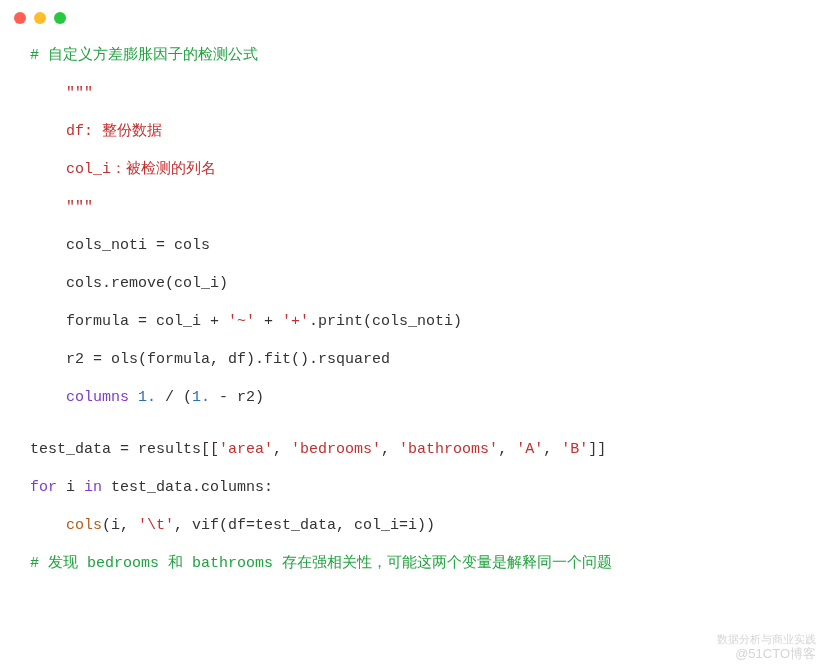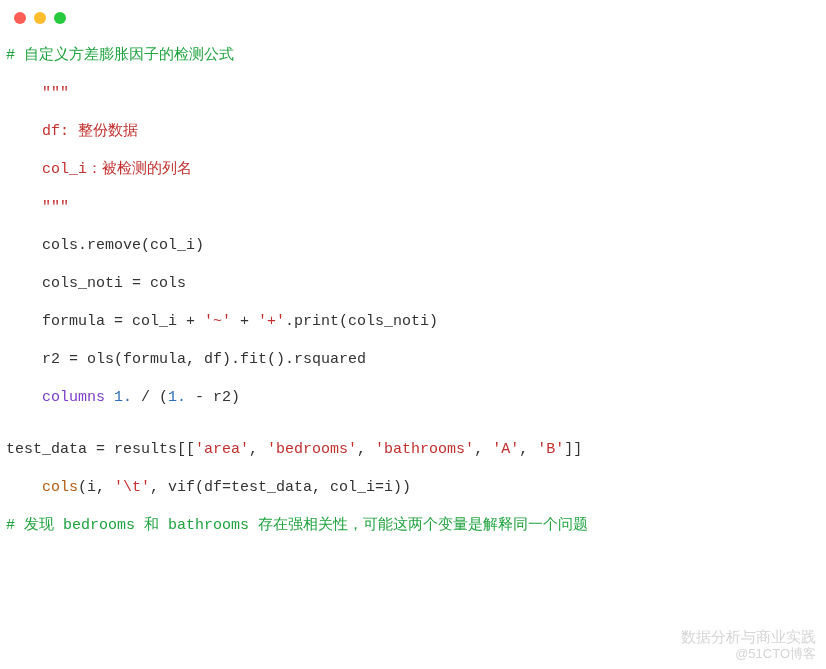--- a/index.html
+++ b/index.html
@@ -17,21 +17,21 @@
     gap: 8px;
     padding: 12px 14px 6px 14px;
   }
   .wc-dot {
     width: 12px; height: 12px; border-radius: 50%;
   }
   .wc-red { background: #ff5f56; }
   .wc-yellow { background: #ffbd2e; }
   .wc-green { background: #27c93f; }
   .code-area {
-    padding: 14px 18px 0 6px;
+    padding: 14px 18px 0 30px;
   }
   .codeline {
     white-space: pre;
     margin-bottom: 14px;
   }
   .blank { height: 4px; margin-bottom: 10px; }
   .c-comment { color: #20a33f; }
   .c-keyword { color: #7d3ec9; }
   .c-func { color: #b55d14; }
   .c-default { color: #333333; }
@@ -40,21 +40,21 @@
   .watermark {
     position: absolute;
     right: 10px;
     bottom: 6px;
     color: rgba(100,100,100,0.28);
     font-size: 13px;
     text-align: right;
     line-height: 1.3;
     font-family: sans-serif;
   }
-  .watermark .wm1 { font-size: 15px; margin-top: 19px; }
+  .watermark .wm1 { font-size: 11px; margin-top: 19px; }
 </style>
 </head>
 <body>
 
 <div class="window-controls">
   <div class="wc-dot wc-red"></div>
   <div class="wc-dot wc-yellow"></div>
   <div class="wc-dot wc-green"></div>
 </div>
 
@@ -65,34 +65,35 @@
 
   <div class="codeline"><span class="c-default">    </span><span class="c-string">"""</span></div>
 
   <div class="codeline"><span class="c-string">    df: 整份数据</span></div>
 
   <div class="codeline"><span class="c-string">    col_i：被检测的列名</span></div>
 
   <div class="codeline"><span class="c-default">    </span><span class="c-string">"""</span></div>
 
 
+  <div class="codeline"><span class="c-default">    cols_noti = cols</span></div>
+
   <div class="codeline"><span class="c-default">    cols.remove(col_i)</span></div>
-
-  <div class="codeline"><span class="c-default">    cols_noti = cols</span></div>
 
   <div class="codeline"><span class="c-default">    formula = col_i + </span><span class="c-string">'~'</span><span class="c-default"> + </span><span class="c-string">'+'</span><span class="c-default">.print(cols_noti)</span></div>
 
   <div class="codeline"><span class="c-default">    r2 = ols(formula, df).fit().rsquared</span></div>
 
   <div class="codeline"><span class="c-default">    </span><span class="c-keyword">columns</span><span class="c-default"> </span><span class="c-number">1.</span><span class="c-default"> / (</span><span class="c-number">1.</span><span class="c-default"> - r2)</span></div>
 
   <div class="blank"></div>
 
   <div class="codeline"><span class="c-default">test_data = results[[</span><span class="c-string">'area'</span><span class="c-default">, </span><span class="c-string">'bedrooms'</span><span class="c-default">, </span><span class="c-string">'bathrooms'</span><span class="c-default">, </span><span class="c-string">'A'</span><span class="c-default">, </span><span class="c-string">'B'</span><span class="c-default">]]</span></div>
 
+  <div class="codeline"><span class="c-keyword">for</span><span class="c-default"> i </span><span class="c-keyword">in</span><span class="c-default"> test_data.columns:</span></div>
 
   <div class="codeline"><span class="c-default">    </span><span class="c-func">cols</span><span class="c-default">(i, </span><span class="c-string">'\t'</span><span class="c-default">, vif(df=test_data, col_i=i))</span></div>
 
   <div class="codeline"><span class="c-comment"># 发现 bedrooms 和 bathrooms 存在强相关性，可能这两个变量是解释同一个问题</span></div>
 
 </div>
 
 <div class="watermark">
   <div class="wm1">数据分析与商业实践</div>
   <div>@51CTO博客</div>

